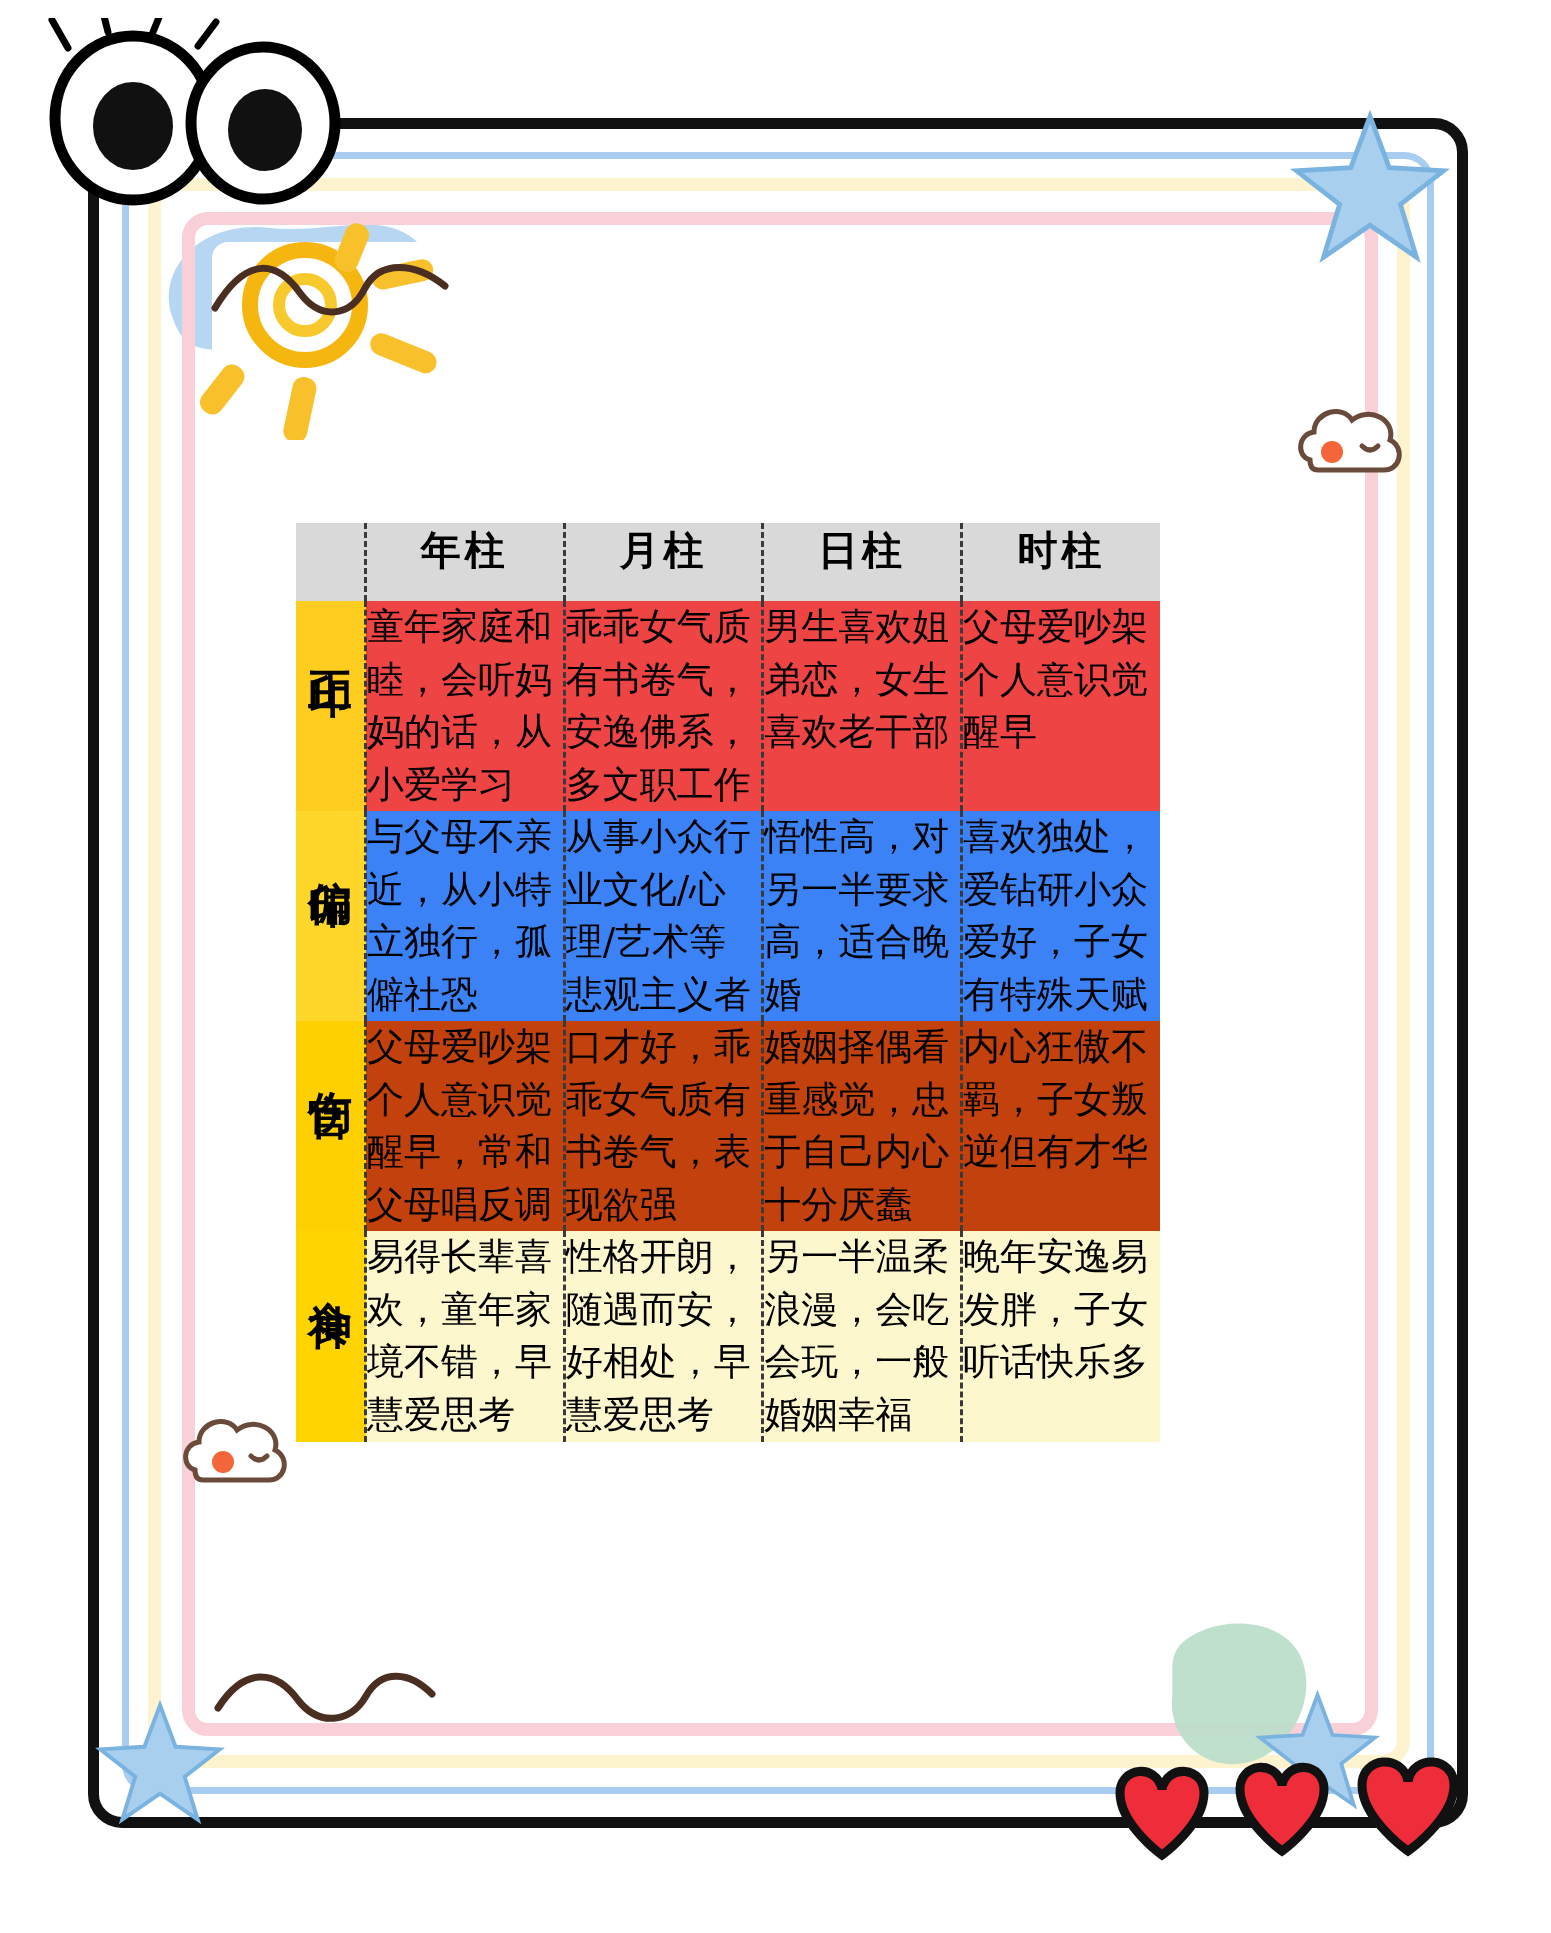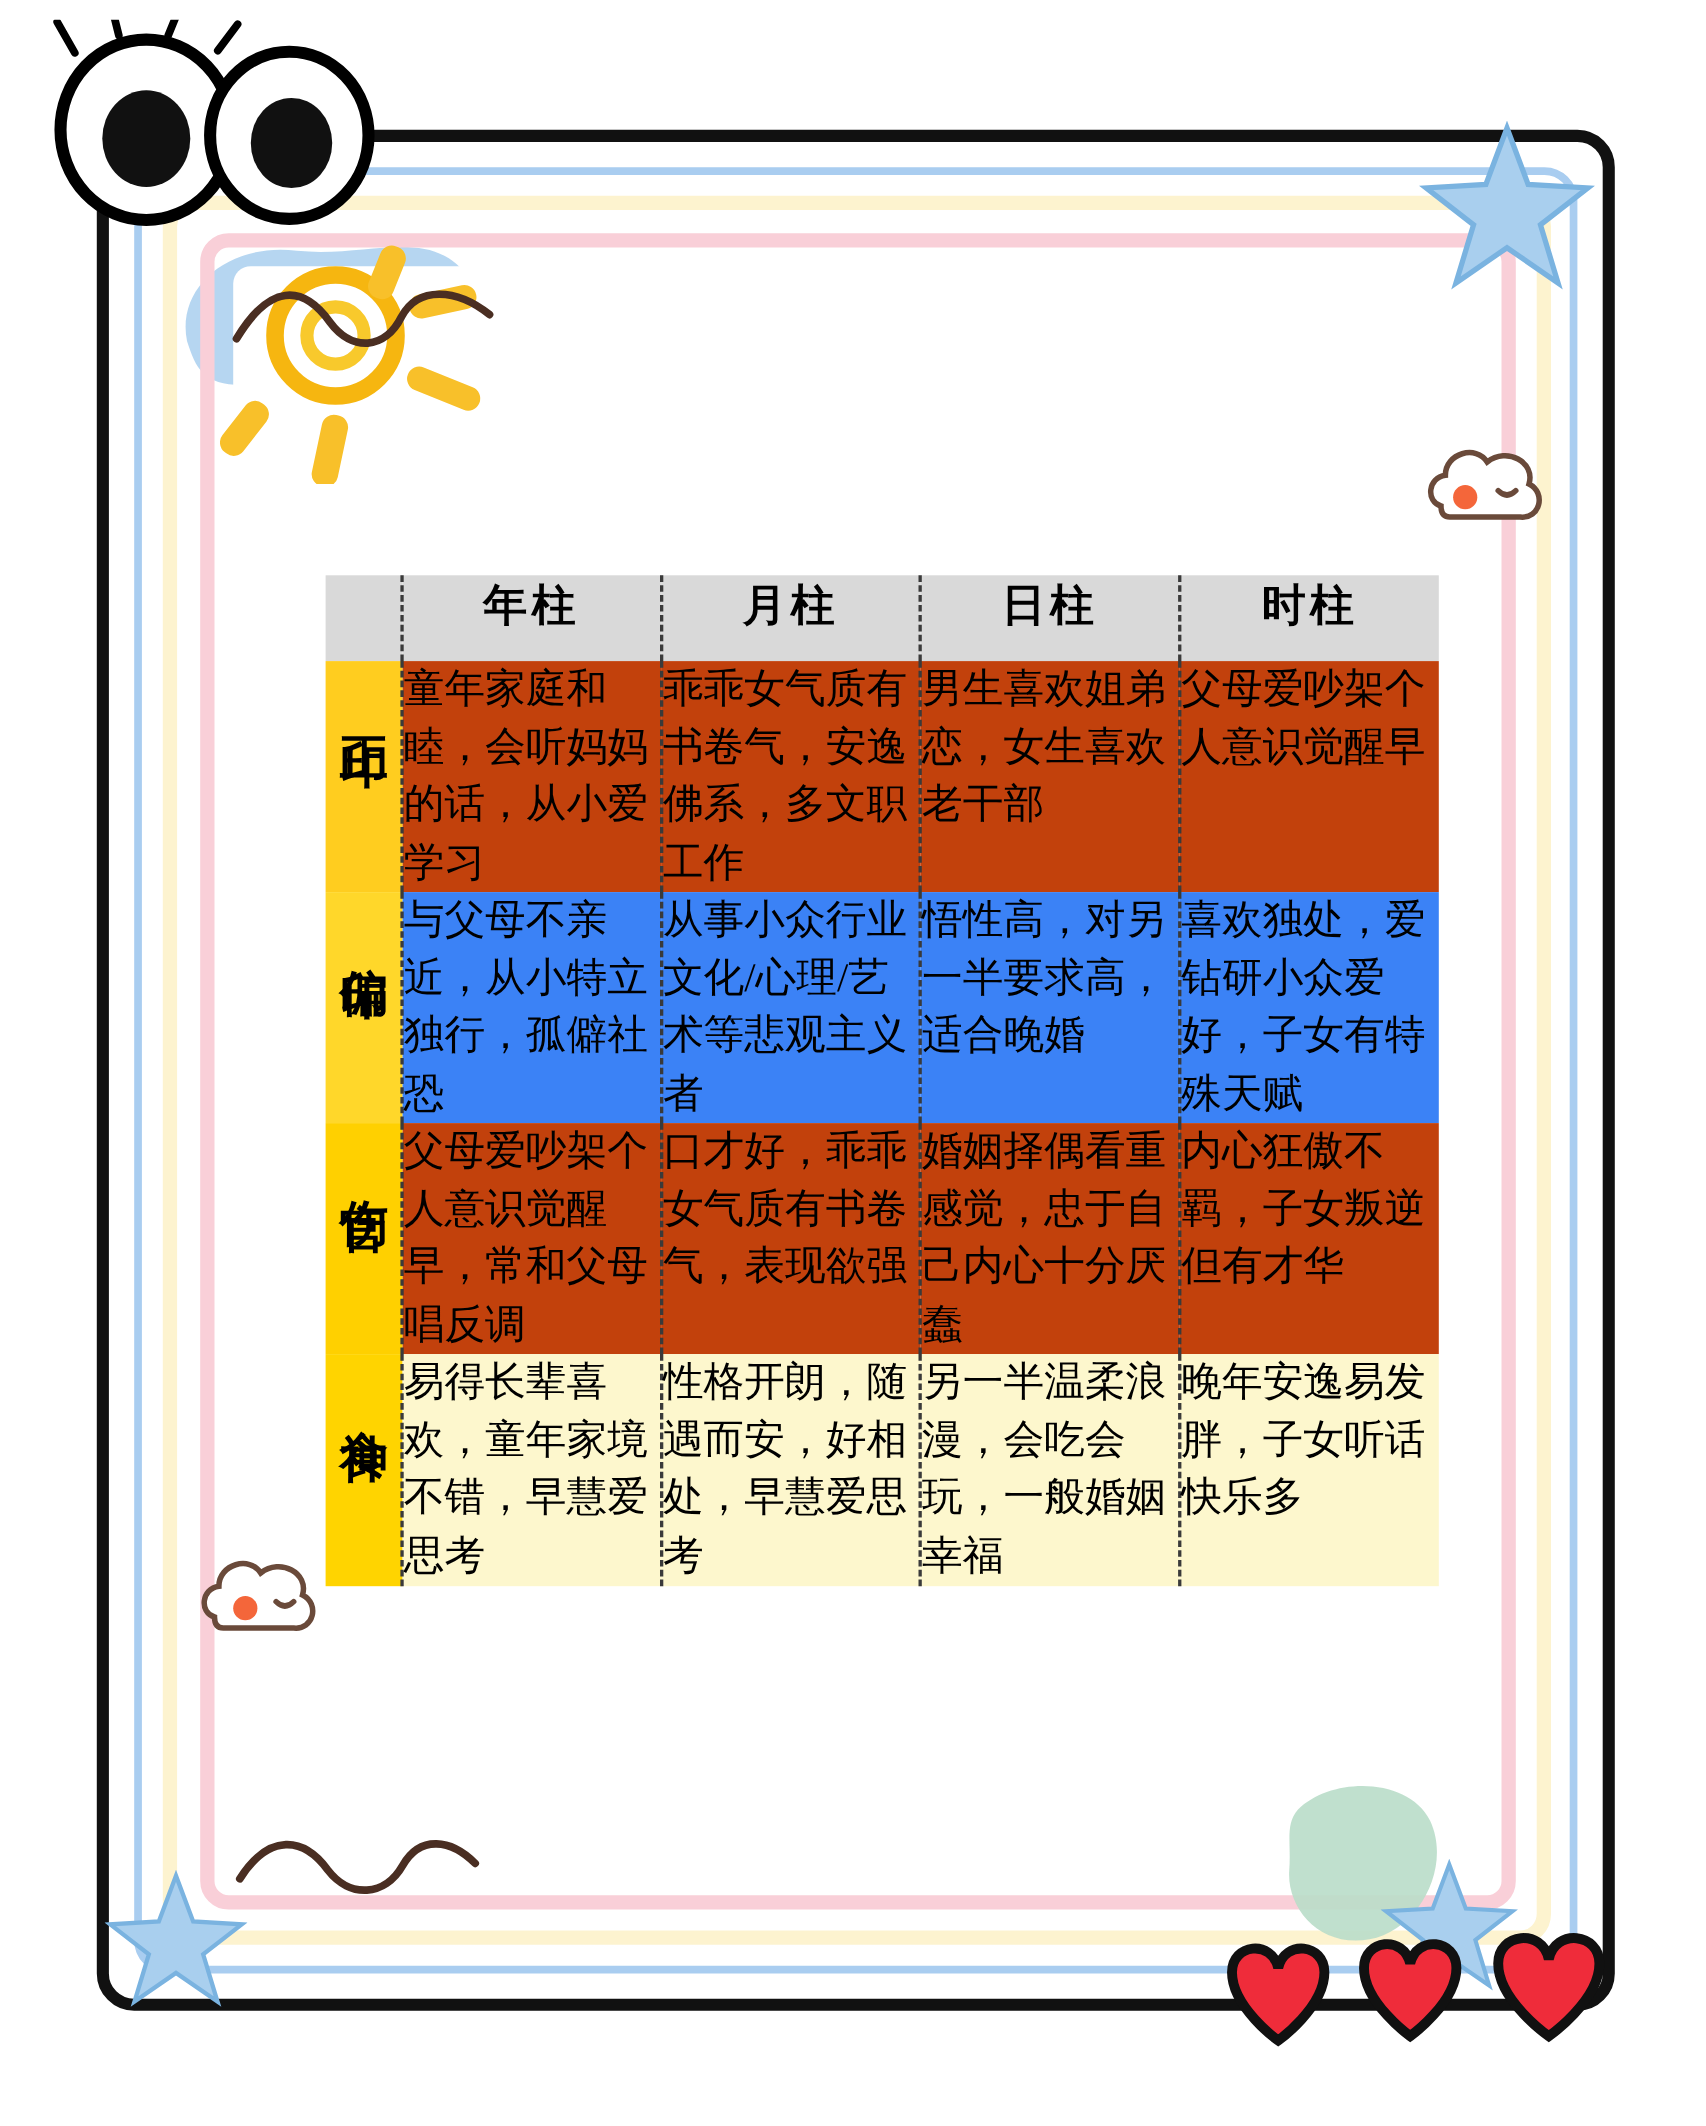--- a/index.html
+++ b/index.html
@@ -150,23 +150,22 @@
   
   .table-wrap {
     position: absolute;
     left: 296px;
     top: 523px;
     width: 1010px;
     z-index: 15;
   }
   table.grid {
     border-collapse: collapse;
-    width: 1012px;
+    width: 864px;
     table-layout: fixed;
-    font-family: Liberation Serif, serif;
   }
   table.grid td, table.grid th {
     vertical-align: top;
     padding: 0;
   }
   .hdr-corner {
     width: 68px;
     background: #d9d9d9;
     height: 78px;
   }
@@ -199,21 +198,21 @@
 
   .cell {
     font-size: 37px;
     line-height: 1.42;
     color: #000;
     padding: 10px 6px 14px 12px;
     border-left: 3px dashed #3a3a3a;
     box-sizing: border-box;
     font-weight: 500;
   }
-  .row-a .cell { background: #c2410c; }
+  .row-a .cell { background: #ef4444; }
   .row-b .cell { background: #3b82f6; }
   .row-c .cell { background: #c2410c; }
   .row-d .cell { background: #fdf7cd; margin-left: 33px; }
 
   .vlabel {
     writing-mode: vertical-rl;
     text-orientation: upright;
     display: inline-block;
     line-height: 1.02;
     letter-spacing: 2px;

